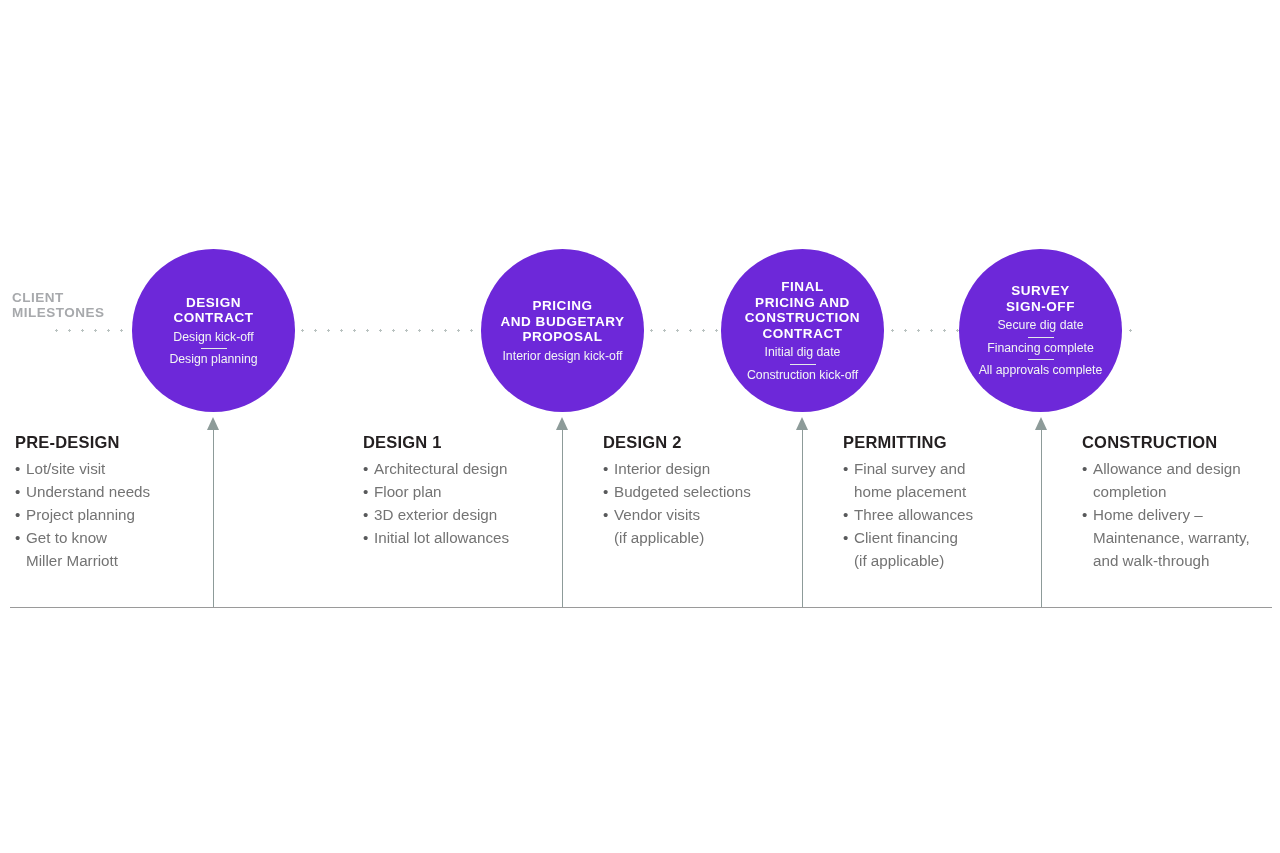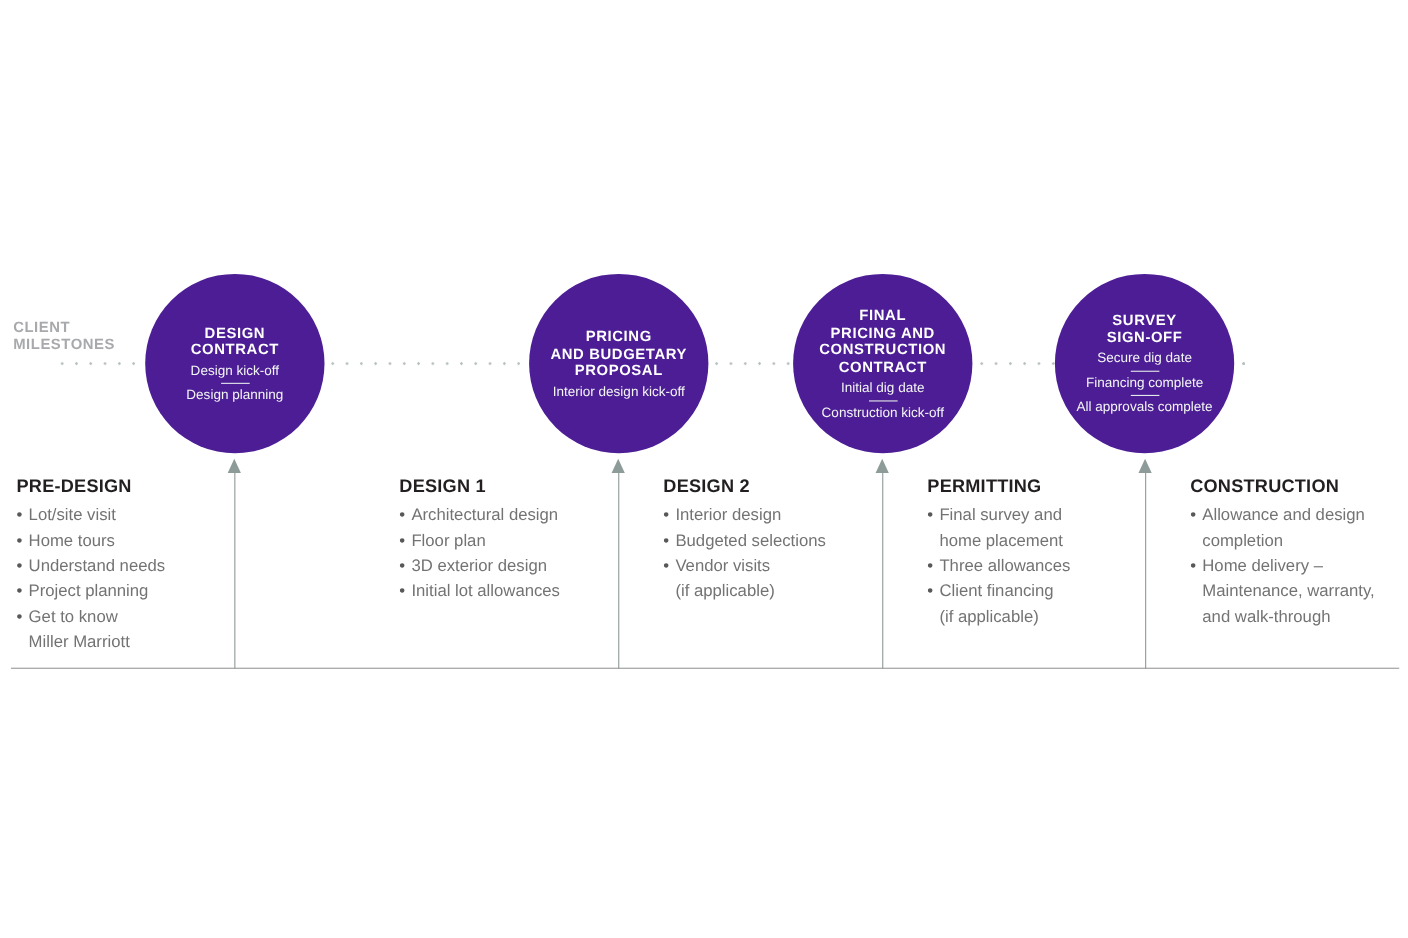--- a/index.html
+++ b/index.html
@@ -33,21 +33,21 @@
     background-image:radial-gradient(circle, #b9c2c0 0 1.2px, rgba(0,0,0,0) 1.4px);
     background-size:13px 3px;
     background-repeat:repeat-x;
     background-position:0 50%;
   }
 
   
   .circle{
     position:absolute;
     border-radius:50%;
-    background:#4c1d95;
+    background:#6d28d9;
     color:#ffffff;
     display:flex;
     flex-direction:column;
     align-items:center;
     justify-content:center;
     text-align:center;
     box-sizing:border-box;
     padding:0 8px;
   }
   .circle .c-title{
@@ -205,21 +205,20 @@
     <div class="head"></div>
     <div class="shaft" style="height:180px;"></div>
   </div>
 
   <div class="baseline"></div>
 
   <div class="phase" style="left:15px;top:433px;width:190px;">
     <h3>PRE-DESIGN</h3>
     <ul>
       <li>Lot/site visit</li>
-      <li>Home tours</li>
       <li>Understand needs</li>
       <li>Project planning</li>
       <li>Get to know
 Miller Marriott</li>
     </ul>
   </div>
 
   <div class="phase" style="left:363px;top:433px;width:190px;">
     <h3>DESIGN 1</h3>
     <ul>

